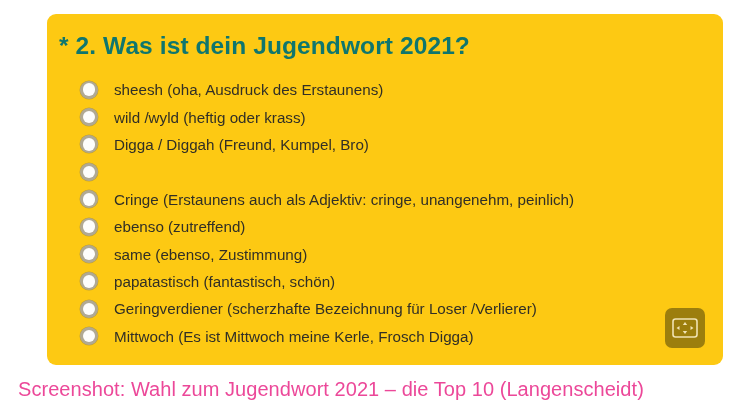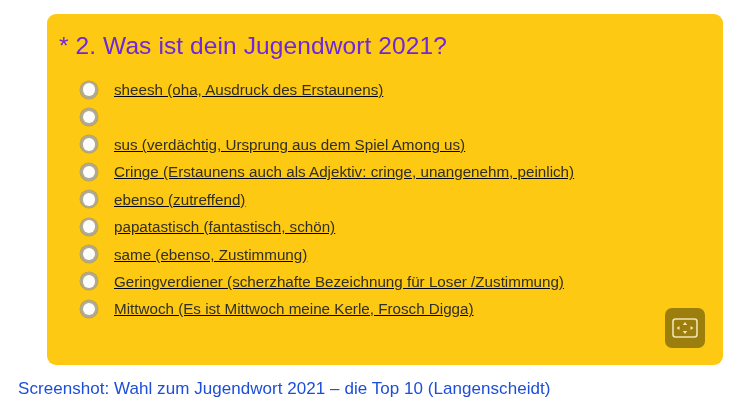--- a/index.html
+++ b/index.html
@@ -33,32 +33,31 @@
     box-sizing: border-box;
     overflow: hidden;
   }
 
   #question-title {
     position: absolute;
     left: 12px;
     top: 17px;
     font-size: 24.5px;
     line-height: 30px;
-    color: #6d28d9;
+    color: #0f766e;
     letter-spacing: 0.1px;
     white-space: nowrap;
-    font-weight: 400;
+    font-weight: 700;
   }
 
   #options-list {
     position: absolute;
     left: 12px;
     top: 62px;
     right: 14px;
-    text-decoration: underline;
   }
 
   .option-row {
     display: flex;
     align-items: center;
     height: 27.4px;
   }
 
   .radio-outer {
     width: 18px;
@@ -106,23 +105,23 @@
   }
   #expand-icon-svg {
     display: block;
   }
 
   
   #caption {
     position: absolute;
     left: 18px;
     top: 379px;
-    font-size: 17px;
+    font-size: 20px;
     line-height: 20px;
-    color: #1d4ed8;
+    color: #ec4899;
     white-space: nowrap;
     letter-spacing: 0.05px;
   }
 </style>
 </head>
 <body>
 
 <div id="page">
 
   <div id="survey-card">
@@ -131,67 +130,73 @@
 
     <div id="options-list">
 
       <div class="option-row">
         <span class="radio-outer">
             <span class="radio-inner"></span>
           </span>
         <span class="option-label">sheesh  (oha, Ausdruck des Erstaunens)</span>
       </div>
 
-
-      <div class="option-row">
-        <span class="radio-outer">
-            <span class="radio-inner"></span>
-          </span>
-      </div>
-
-      <div class="option-row">
-        <span class="radio-outer">
-            <span class="radio-inner"></span>
-          </span>
-        <span class="option-label">sus  (verdächtig, Ursprung aus dem Spiel Among us)</span>
+      <div class="option-row">
+        <span class="radio-outer">
+            <span class="radio-inner"></span>
+          </span>
+        <span class="option-label">wild /wyld  (heftig oder krass)</span>
+      </div>
+
+      <div class="option-row">
+        <span class="radio-outer">
+            <span class="radio-inner"></span>
+          </span>
+        <span class="option-label">Digga / Diggah  (Freund, Kumpel, Bro)</span>
+      </div>
+
+      <div class="option-row">
+        <span class="radio-outer">
+            <span class="radio-inner"></span>
+          </span>
       </div>
 
       <div class="option-row">
         <span class="radio-outer">
             <span class="radio-inner"></span>
           </span>
         <span class="option-label">Cringe  (Erstaunens auch als Adjektiv: cringe, unangenehm, peinlich)</span>
       </div>
 
       <div class="option-row">
         <span class="radio-outer">
             <span class="radio-inner"></span>
           </span>
         <span class="option-label">ebenso  (zutreffend)</span>
       </div>
 
       <div class="option-row">
         <span class="radio-outer">
             <span class="radio-inner"></span>
           </span>
+        <span class="option-label">same  (ebenso, Zustimmung)</span>
+      </div>
+
+      <div class="option-row">
+        <span class="radio-outer">
+            <span class="radio-inner"></span>
+          </span>
         <span class="option-label">papatastisch  (fantastisch, schön)</span>
       </div>
 
       <div class="option-row">
         <span class="radio-outer">
             <span class="radio-inner"></span>
           </span>
-        <span class="option-label">same  (ebenso, Zustimmung)</span>
-      </div>
-
-      <div class="option-row">
-        <span class="radio-outer">
-            <span class="radio-inner"></span>
-          </span>
-        <span class="option-label">Geringverdiener  (scherzhafte Bezeichnung für Loser /Zustimmung)</span>
+        <span class="option-label">Geringverdiener  (scherzhafte Bezeichnung für Loser /Verlierer)</span>
       </div>
 
       <div class="option-row">
         <span class="radio-outer">
             <span class="radio-inner"></span>
           </span>
         <span class="option-label">Mittwoch  (Es ist Mittwoch meine Kerle, Frosch Digga)</span>
       </div>
 
     </div>

